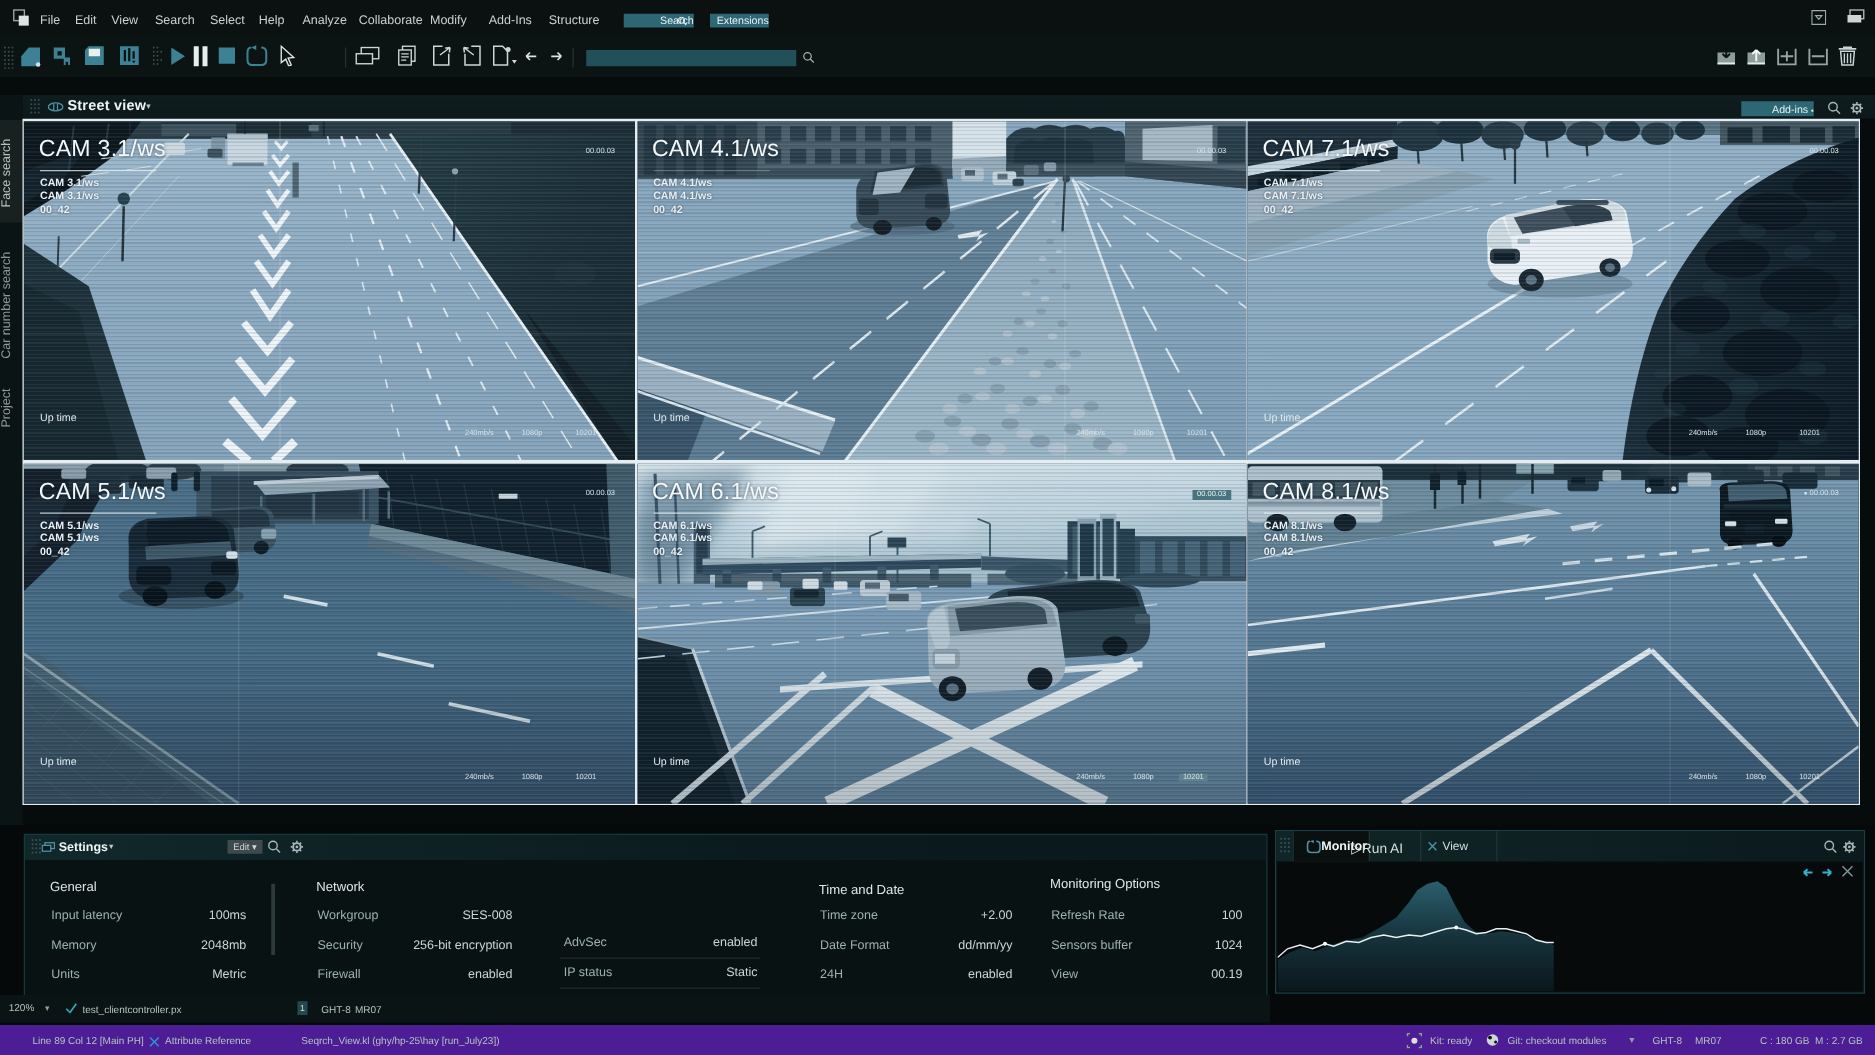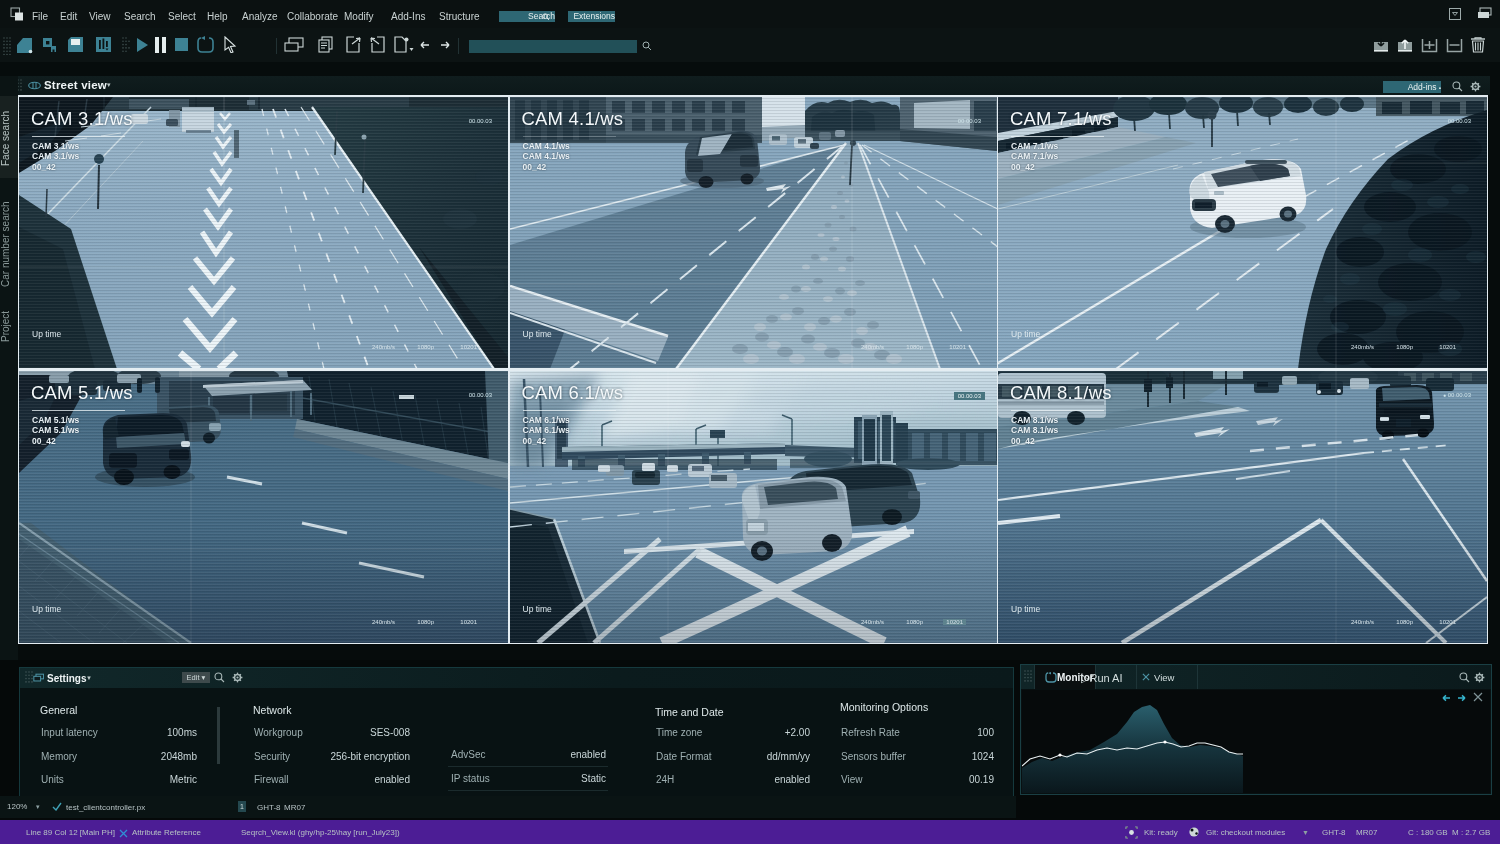--- a/index.html
+++ b/index.html
@@ -8,21 +8,21 @@
 
 #menubar{position:absolute;left:0;top:0;width:1500px;height:28px;background:#0b1111;}
 #menubar .mi{position:absolute;top:11px;font-size:10px;color:#c9d2d2;letter-spacing:0;}
 .tealbtn{position:absolute;background:#2e6774;color:#e8f1f1;font-size:8.5px;text-align:right;}
 
 #toolbar{position:absolute;left:0;top:28px;width:1500px;height:34px;background:#0c1313;border-bottom:1px solid #030606;}
 .sep{position:absolute;top:10px;width:1px;height:16px;background:#223234;}
 
 #mainbg{position:absolute;left:0;top:62px;width:1500px;height:598px;background:#060c0c;}
 #sideband{position:absolute;left:0;top:76px;width:18px;height:584px;background:#0b1414;}
-#streethdr{position:absolute;left:8px;top:76px;width:1482px;height:19px;background:linear-gradient(180deg,#101d1e,#0c1819);}
+#streethdr{position:absolute;left:18px;top:76px;width:1482px;height:19px;background:linear-gradient(180deg,#101d1e,#0c1819);}
 .vtab{position:absolute;left:0;width:18px;writing-mode:vertical-rl;transform:rotate(180deg);font-size:10px;color:#8b9a9a;text-align:center;}
 
 #grid{position:absolute;left:18px;top:95px;width:1470px;height:549px;background:#e4edf2;}
 .cam{position:absolute;overflow:hidden;background:#26394a;}
 .cam svg{position:absolute;left:0;top:0;filter:saturate(1.15);}
 .cam .scan{position:absolute;left:0;top:0;right:0;bottom:0;background:repeating-linear-gradient(180deg,rgba(255,255,255,0.055) 0 1px,rgba(8,18,28,0.10) 1px 2px,rgba(255,255,255,0.0) 2px 3px);pointer-events:none;}
 .cam .title{position:absolute;left:12px;top:11px;font-size:18.5px;color:#f4f8fa;letter-spacing:.2px;text-shadow:0 0 3px rgba(10,25,35,.6);}
 .cam .rule{position:absolute;left:13px;top:39px;width:93px;height:1px;background:rgba(235,243,246,.75);}
 .cam .sub{position:absolute;left:13px;top:44px;font-size:8.5px;line-height:10.5px;font-weight:bold;color:#e9f0f4;text-shadow:0 0 2px rgba(10,25,35,.6);}
 .cam .ts{position:absolute;right:16px;top:21px;font-size:6px;color:#cfe4ea;}

